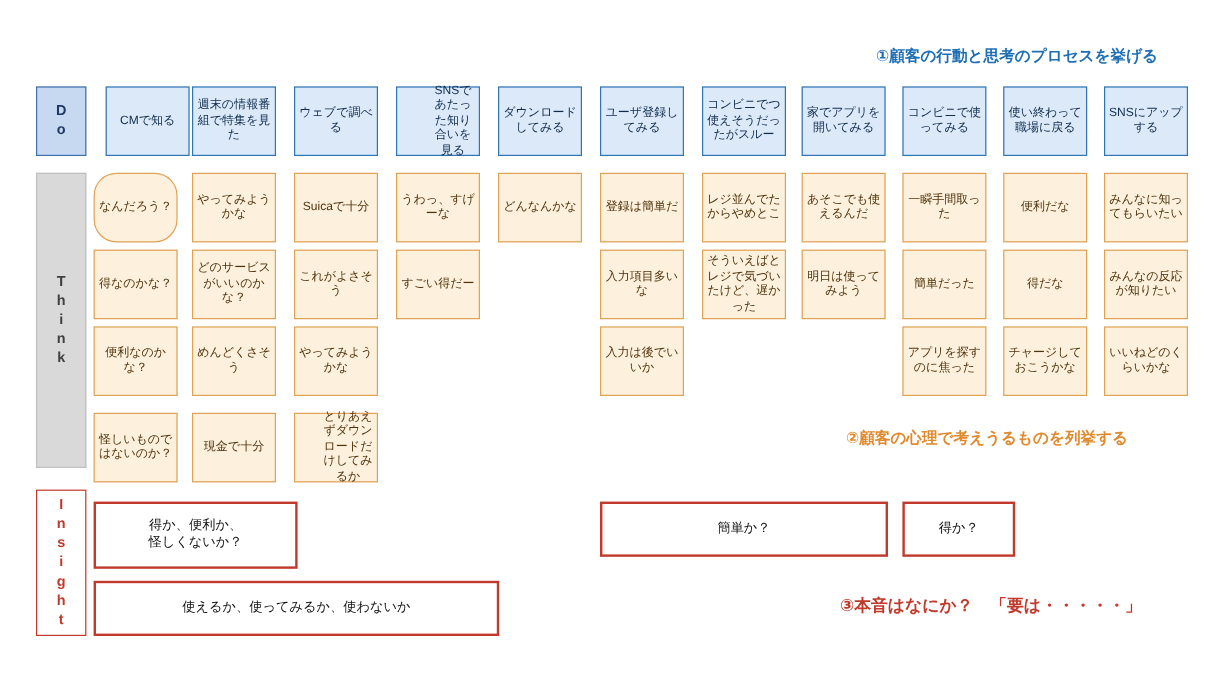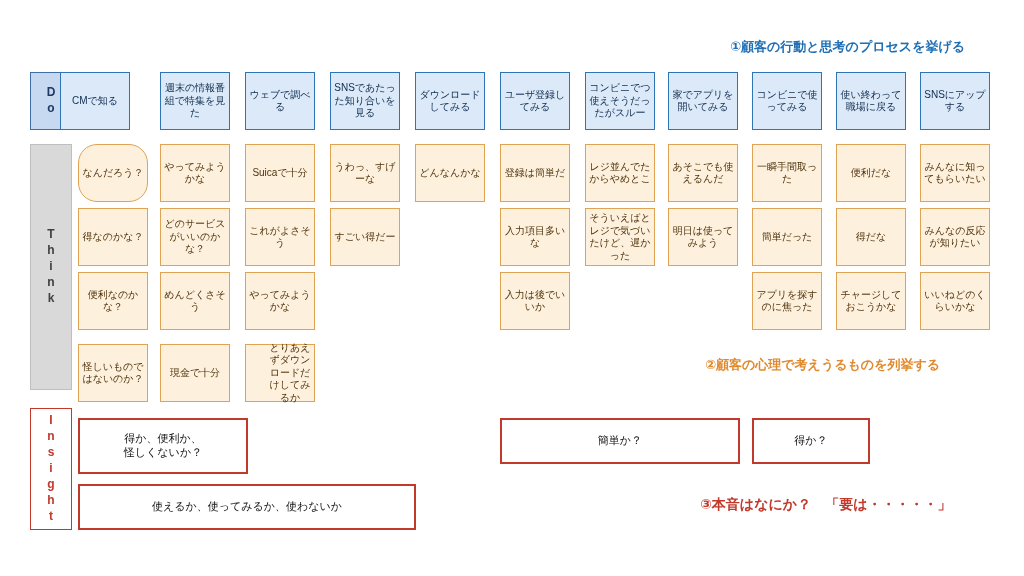--- a/index.html
+++ b/index.html
@@ -84,24 +84,24 @@
       <span>Do</span>
     </div>
   <div class="rowlabel think">
       <span>Think</span>
     </div>
   <div class="rowlabel insight">
       <span>Insight</span>
     </div>
 
   <div id="do-row">
-      <div class="card do" style="left: 60px; top: 72px;">CMで知る</div>
+      <div class="card do" style="left: 88px; top: 72px;">CMで知る</div>
       <div class="card do" style="left: 160px; top: 72px;">週末の情報番組で特集を見た</div>
       <div class="card do" style="left: 245px; top: 72px;">ウェブで調べる</div>
-      <div class="card do" style="left: 330px; top: 72px;">SNSであたった知り合いを見る</div>
+      <div class="card do" style="left: 330px; top: 72px; padding-left: 28px;">SNSであたった知り合いを見る</div>
       <div class="card do" style="left: 415px; top: 72px;">ダウンロードしてみる</div>
       <div class="card do" style="left: 500px; top: 72px;">ユーザ登録してみる</div>
       <div class="card do" style="left: 585px; top: 72px;">コンビニでつ使えそうだったがスルー</div>
       <div class="card do" style="left: 668px; top: 72px;">家でアプリを開いてみる</div>
       <div class="card do" style="left: 752px; top: 72px;">コンビニで使ってみる</div>
       <div class="card do" style="left: 836px; top: 72px;">使い終わって職場に戻る</div>
       <div class="card do" style="left: 920px; top: 72px;">SNSにアップする</div>
     </div>
   <div id="think-grid">
       <div class="card think" style="left: 78px; top: 144px; border-radius: 19px;">なんだろう？</div>
@@ -134,16 +134,16 @@
       <div class="card think" style="left: 836px; top: 272px;">チャージしておこうかな</div>
       <div class="card think" style="left: 920px; top: 144px;">みんなに知ってもらいたい</div>
       <div class="card think" style="left: 920px; top: 208px;">みんなの反応が知りたい</div>
       <div class="card think" style="left: 920px; top: 272px;">いいねどのくらいかな</div>
     </div>
   <div id="insight-row">
       <div class="card insight" style="left: 78px; top: 418px; width: 170px; height: 56px; white-space: pre-line;">得か、便利か、
 怪しくないか？</div>
       <div class="card insight" style="left: 78px; top: 484px; width: 338px; height: 46px; white-space: pre-line;">使えるか、使ってみるか、使わないか</div>
       <div class="card insight" style="left: 500px; top: 418px; width: 240px; height: 46px; white-space: pre-line;">簡単か？</div>
-      <div class="card insight" style="left: 752px; top: 418px; width: 118px; height: 46px; white-space: pre-line;">得か？</div>
+      <div class="card insight" style="left: 752px; top: 418px; width: 94px; height: 46px; white-space: pre-line;">得か？</div>
     </div>
 
 </div>
 
 </body></html>

